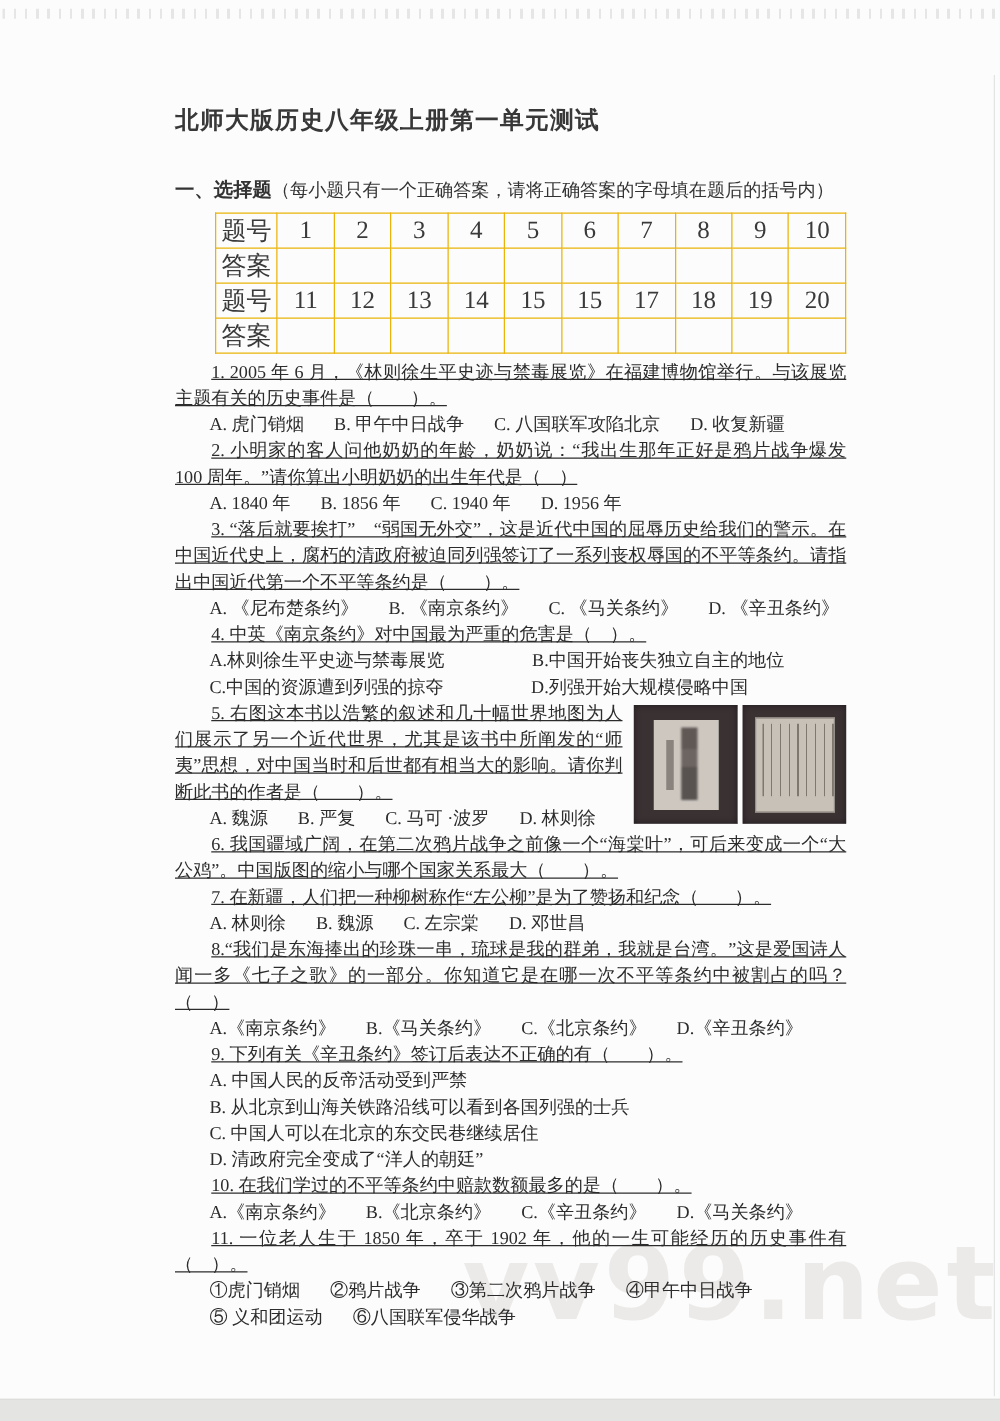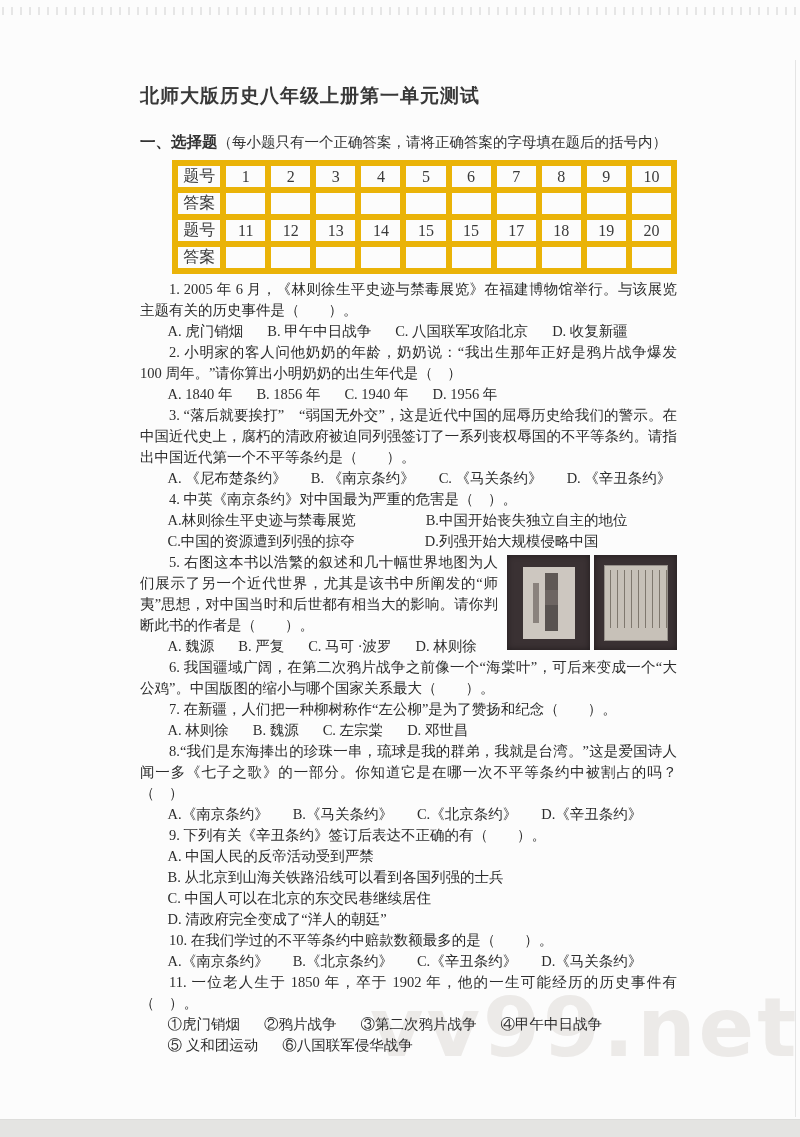--- a/index.html
+++ b/index.html
@@ -31,36 +31,36 @@
     color:#eceae8; z-index:0; white-space:nowrap;
   }
   .content {
     position:absolute; left:140px; top:0; width:537px; z-index:1;
   }
   .doc-title {
     margin:83px 0 0 0;
     font-family:"Liberation Sans","DejaVu Sans",sans-serif;
     font-size:19px; font-weight:bold; color:#383838; letter-spacing:1px;
   }
-  .section-line { margin-top:23px; white-space:nowrap; }
+  .section-line { margin-top:33px; white-space:nowrap; }
   .section-heading {
     font-family:"Liberation Sans","DejaVu Sans",sans-serif;
     font-size:15.5px; font-weight:bold; color:#333;
   }
   .section-note { font-size:14.5px; color:#333; }
   table.answers { border-collapse:collapse; margin:7px 0 0 32px; }
   table.answers td {
-    border:6px solid #eab308;
+    border:1px solid #eab308;
     width:45px; height:19px; padding:0;
-    text-align:center; font-size:16px; color:#3a3a3a;
+    text-align:center; font-size:20px; color:#3a3a3a;
   }
   table.answers td.label-col { width:49px; }
   .question-list { margin-top:5px; font-size:14.5px; line-height:21px; color:#2c2c2c; }
   .question { margin:0; }
-  .q-text { margin:0; text-indent:2em; text-align:justify; }
+  .q-text { margin:0; text-indent:2em; text-align:justify;text-decoration:underline; }
   .opt-row {
     display:flex; padding-left:1.9em; column-gap:24px;
     white-space:nowrap;
   }
   .opt-row.wide { column-gap:70px; }
   figure.book {
     float:right; width:170px; height:95px;
     margin:3px 0 4px 9px; padding:0;
     display:flex; gap:4px;
   }

